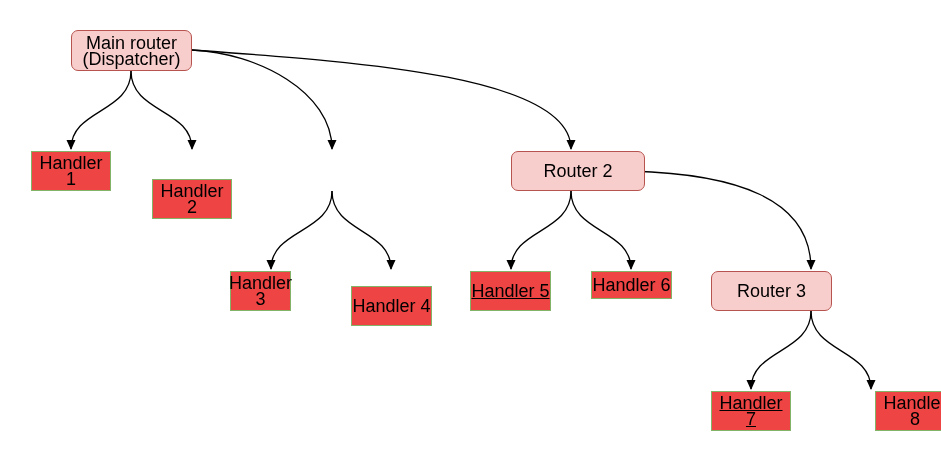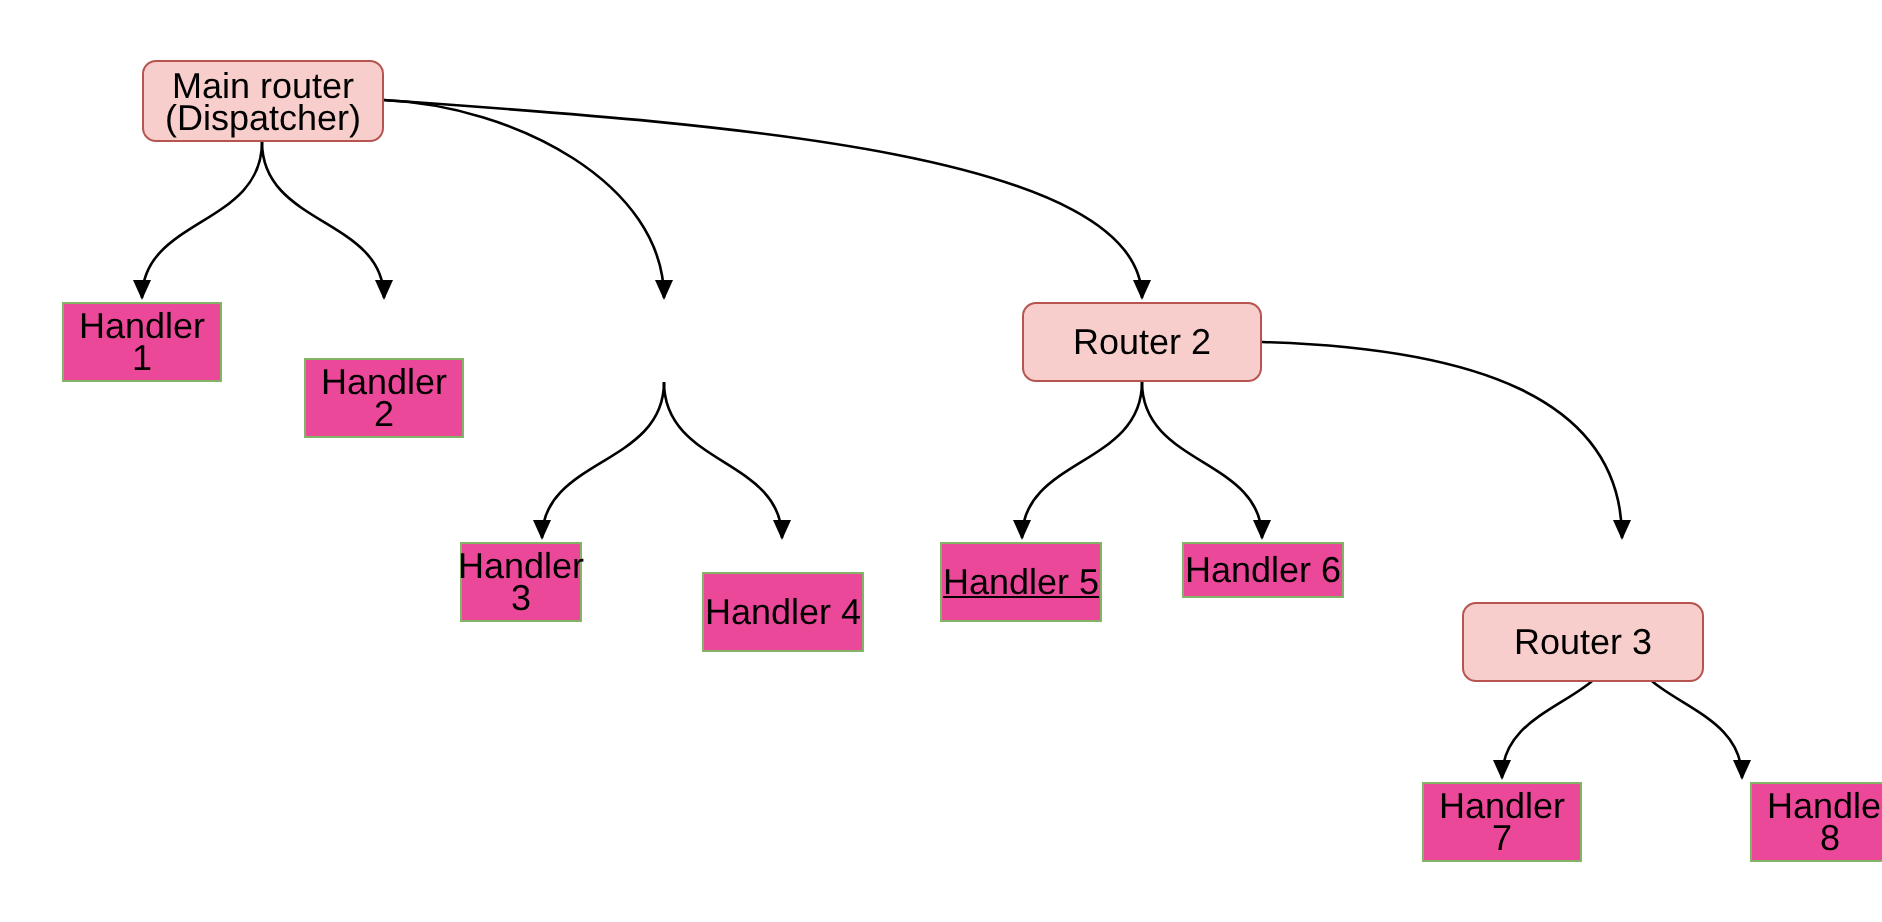--- a/index.html
+++ b/index.html
@@ -31,35 +31,35 @@
     line-height: 16px;
     color: #000000;
     white-space: pre-line;
   }
   .router {
     background: #f8cecc;
     border: 1px solid #b85450;
     border-radius: 7px;
   }
   .handler {
-    background: #ec4899;
+    background: #ef4444;
     border: 1px solid #82b366;
   }
   
   #n-main      { left: 71px;  top: 30px;  width: 121px; height: 41px; }
   #n-h1        { left: 31px;  top: 151px; width: 80px;  height: 40px; }
   #n-h2        { left: 152px; top: 151px; width: 80px;  height: 40px; margin-top: 28px; }
   #n-r1        { left: 271px; top: 151px; width: 122px; height: 40px; }
-  #n-r2        { left: 511px; top: 151px; width: 120px; height: 40px; }
+  #n-r2        { left: 511px; top: 151px; width: 134px; height: 40px; }
   #n-h3        { left: 230px; top: 271px; width: 61px;  height: 40px; }
   #n-h4        { left: 351px; top: 286px; width: 81px;  height: 40px; }
   #n-h5        { left: 470px; top: 271px; width: 81px;  height: 40px; text-decoration: underline; }
   #n-h6        { left: 591px; top: 271px; width: 81px;  height: 28px; }
-  #n-r3        { left: 731px; top: 271px; width: 121px; height: 40px; margin-top: 30px; }
-  #n-h7        { left: 711px; top: 391px; width: 80px;  height: 40px; }
+  #n-r3        { left: 711px; top: 271px; width: 121px; height: 40px; }
+  #n-h7        { left: 711px; top: 391px; width: 80px;  height: 40px; text-decoration: underline; }
   #n-h8        { left: 831px; top: 391px; width: 80px;  height: 40px; margin-left: 44px; }
   .edge {
     fill: none;
     stroke: #000000;
     stroke-width: 1.3px;
   }
 </style>
 </head>
 <body>
 

